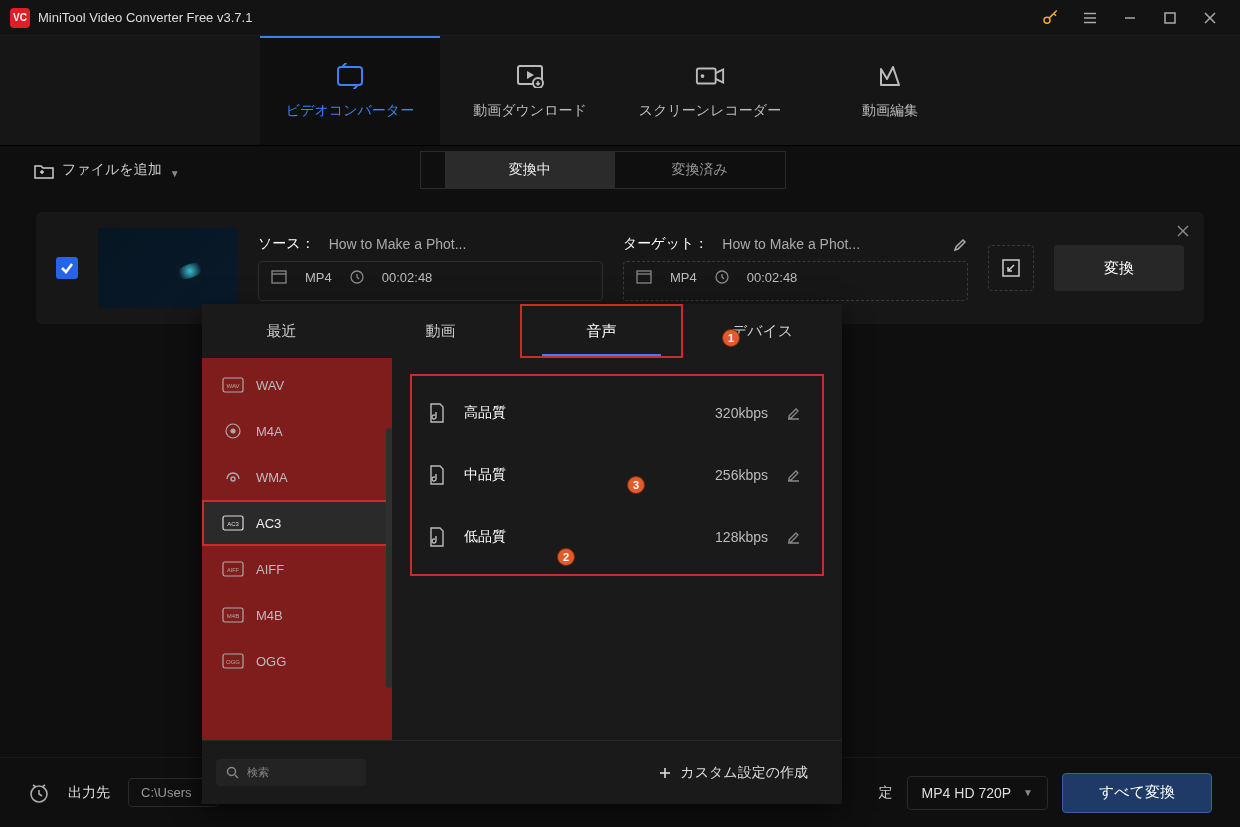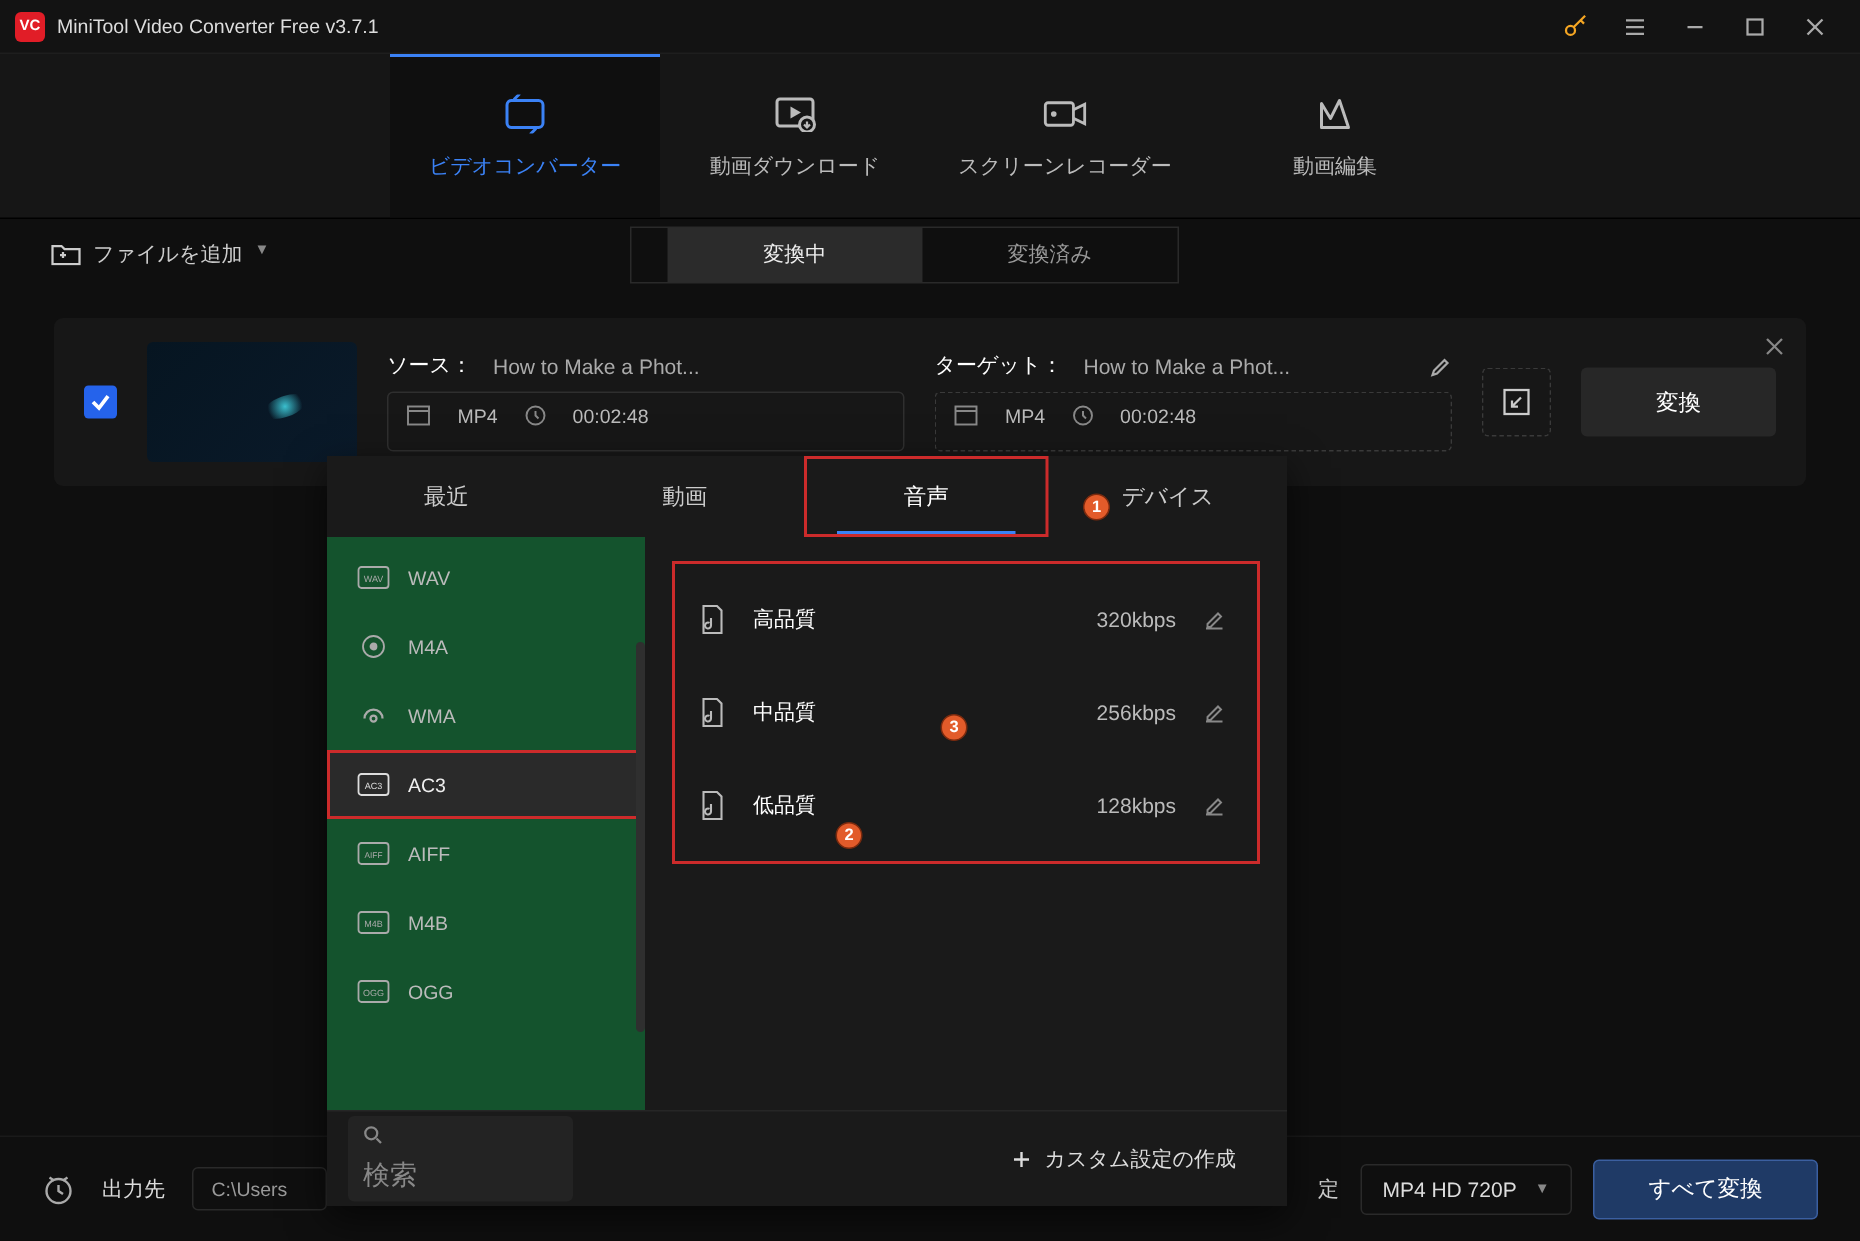--- a/index.html
+++ b/index.html
@@ -56,21 +56,21 @@
   .mainnav-icon { width: 30px; height: 24px; display:flex; align-items:center; justify-content:center;}
   
   .actionbar {
     height: 48px;
     display: flex; align-items: center;
     padding: 0 24px;
     background: #0f0f0f;
     gap: 16px;
   }
   .add-file {
-    display: flex; align-items: flex-start; gap: 8px;
+    display: flex; align-items: flex-end; gap: 8px;
     color: #ccc; font-size: 14px;
     padding: 6px 10px;
   }
   .add-file-arrow { color: #888; font-size: 10px; }
   .center-seg {
     margin-left: auto; margin-right: auto;
     display: flex;
     border: 1px solid #2a2a2a;
     padding-left: 24px;
   }
@@ -174,21 +174,21 @@
     height:40px; width:150px;
     border-radius:4px;
     display:flex; align-items:center; justify-content:center;
     font-size:15px;
     border:1px solid #3b5fa0;
   }
 
   
   .dropdown {
     position:absolute;
-    left:218px; top:304px;
+    left:202px; top:304px;
     width:640px; height:500px;
     background:#1a1a1a;
     box-shadow: 0 8px 24px rgba(0,0,0,0.6);
     display:flex; flex-direction:column;
     z-index:100;
   }
   .dd-tabs {
     height:54px; display:flex;
   }
   .dd-tab {
@@ -197,21 +197,21 @@
     position:relative;
   }
   .dd-tab.active { color:#fff; }
   .dd-tab.active::after {
     content:""; position:absolute; left:20px; right:20px; bottom:0;
     height:2px; background:#3b82f6;
   }
   .dd-tab.boxed { border:2px solid #cc2b2b; }
   .dd-body { flex:1; display:flex; overflow:hidden; position:relative;}
   .dd-side {
-    width:212px; background:#14532d;
+    width:190px; background:#7f1d1d;
     padding-top:4px;
     overflow-y:auto;
     position:relative;
   }
   .scrollthumb {
     position:absolute; right:0; top:70px; width:6px; height:260px;
     background:#2f2f2f; border-radius:3px;
   }
   .fmt-item {
     height:46px; display:flex; align-items:center; gap:12px;
@@ -239,25 +239,24 @@
   .q-rate { width:80px; color:#bbb; text-align:right; }
   .q-edit { color:#888; width:20px; text-align:center;}
   .dd-footer {
     position:absolute; left:0; right:0; bottom:0;
     height:64px; display:flex; align-items:center;
     padding:0 14px; gap:10px;
     background:#1a1a1a;
     border-top:1px solid #262626;
   }
   .search-box {
-    display:flex; align-items:flex-start; gap:8px;
+    display:flex; align-items:center; gap:8px;
     background:#232323; border-radius:4px;
-    padding:6px 10px; color:#888; font-size:18px;
+    padding:6px 10px; color:#888; font-size:11px;
     width:150px;
-    flex-direction:column;
   }
   .custom-link {
     margin-left:auto; margin-right: 20px;
     display:flex; align-items:center; gap:8px;
     color:#ddd; font-size:14px;
   }
 
   
   .badge {
     position:absolute;

